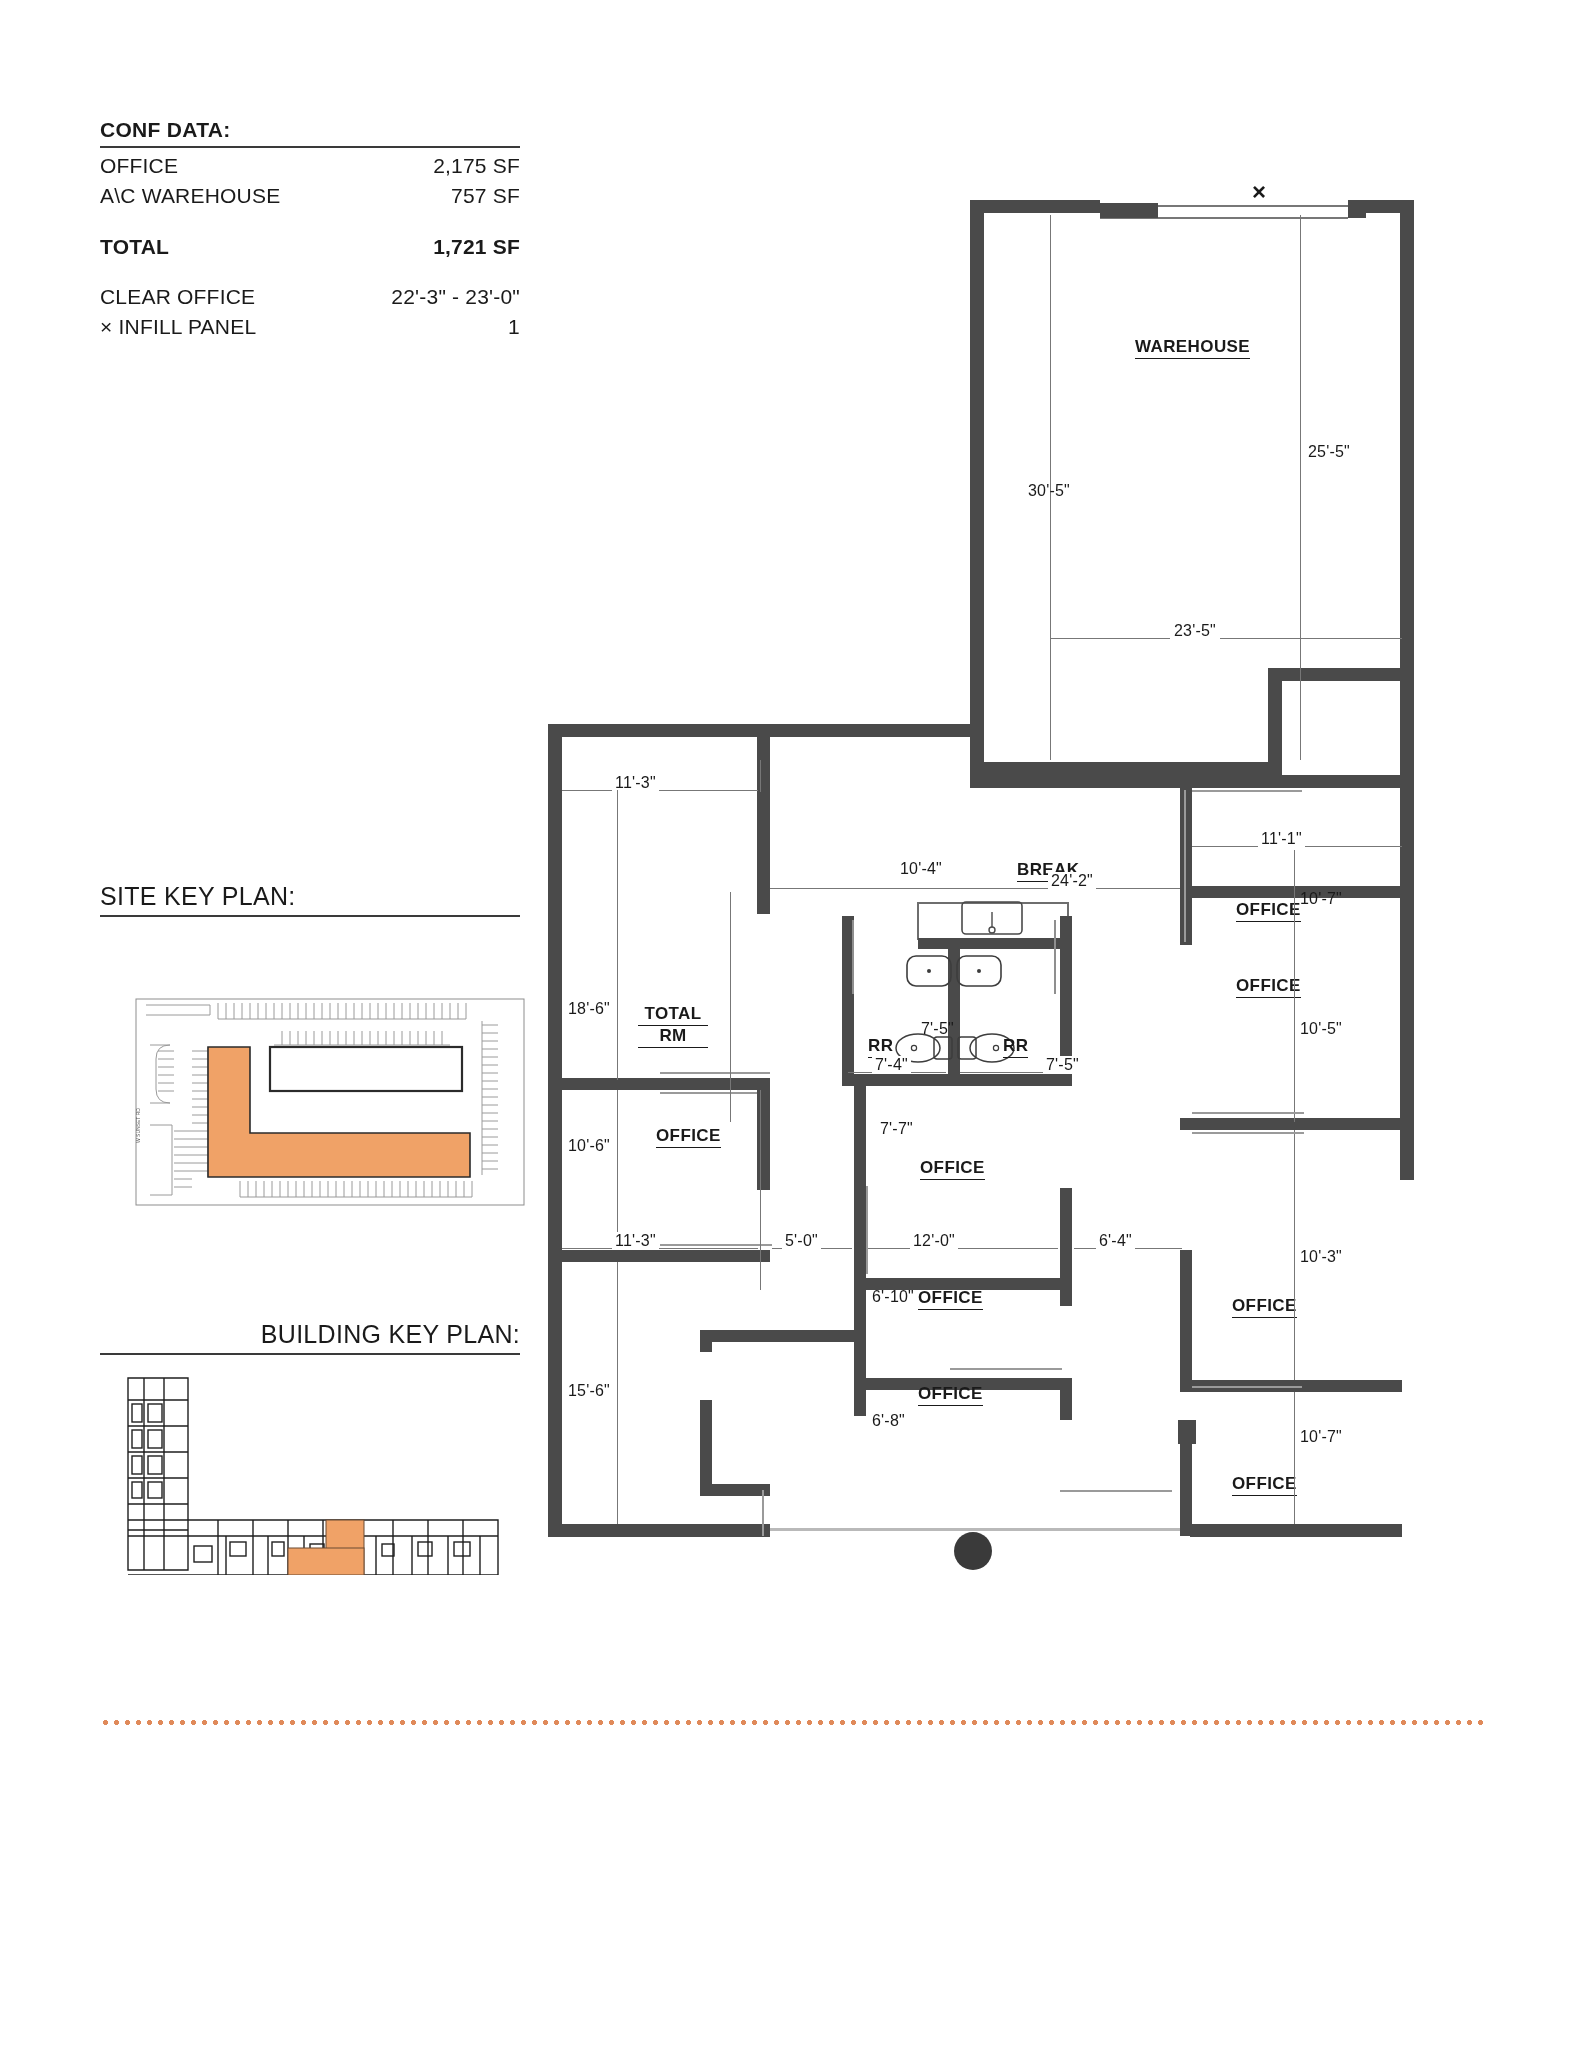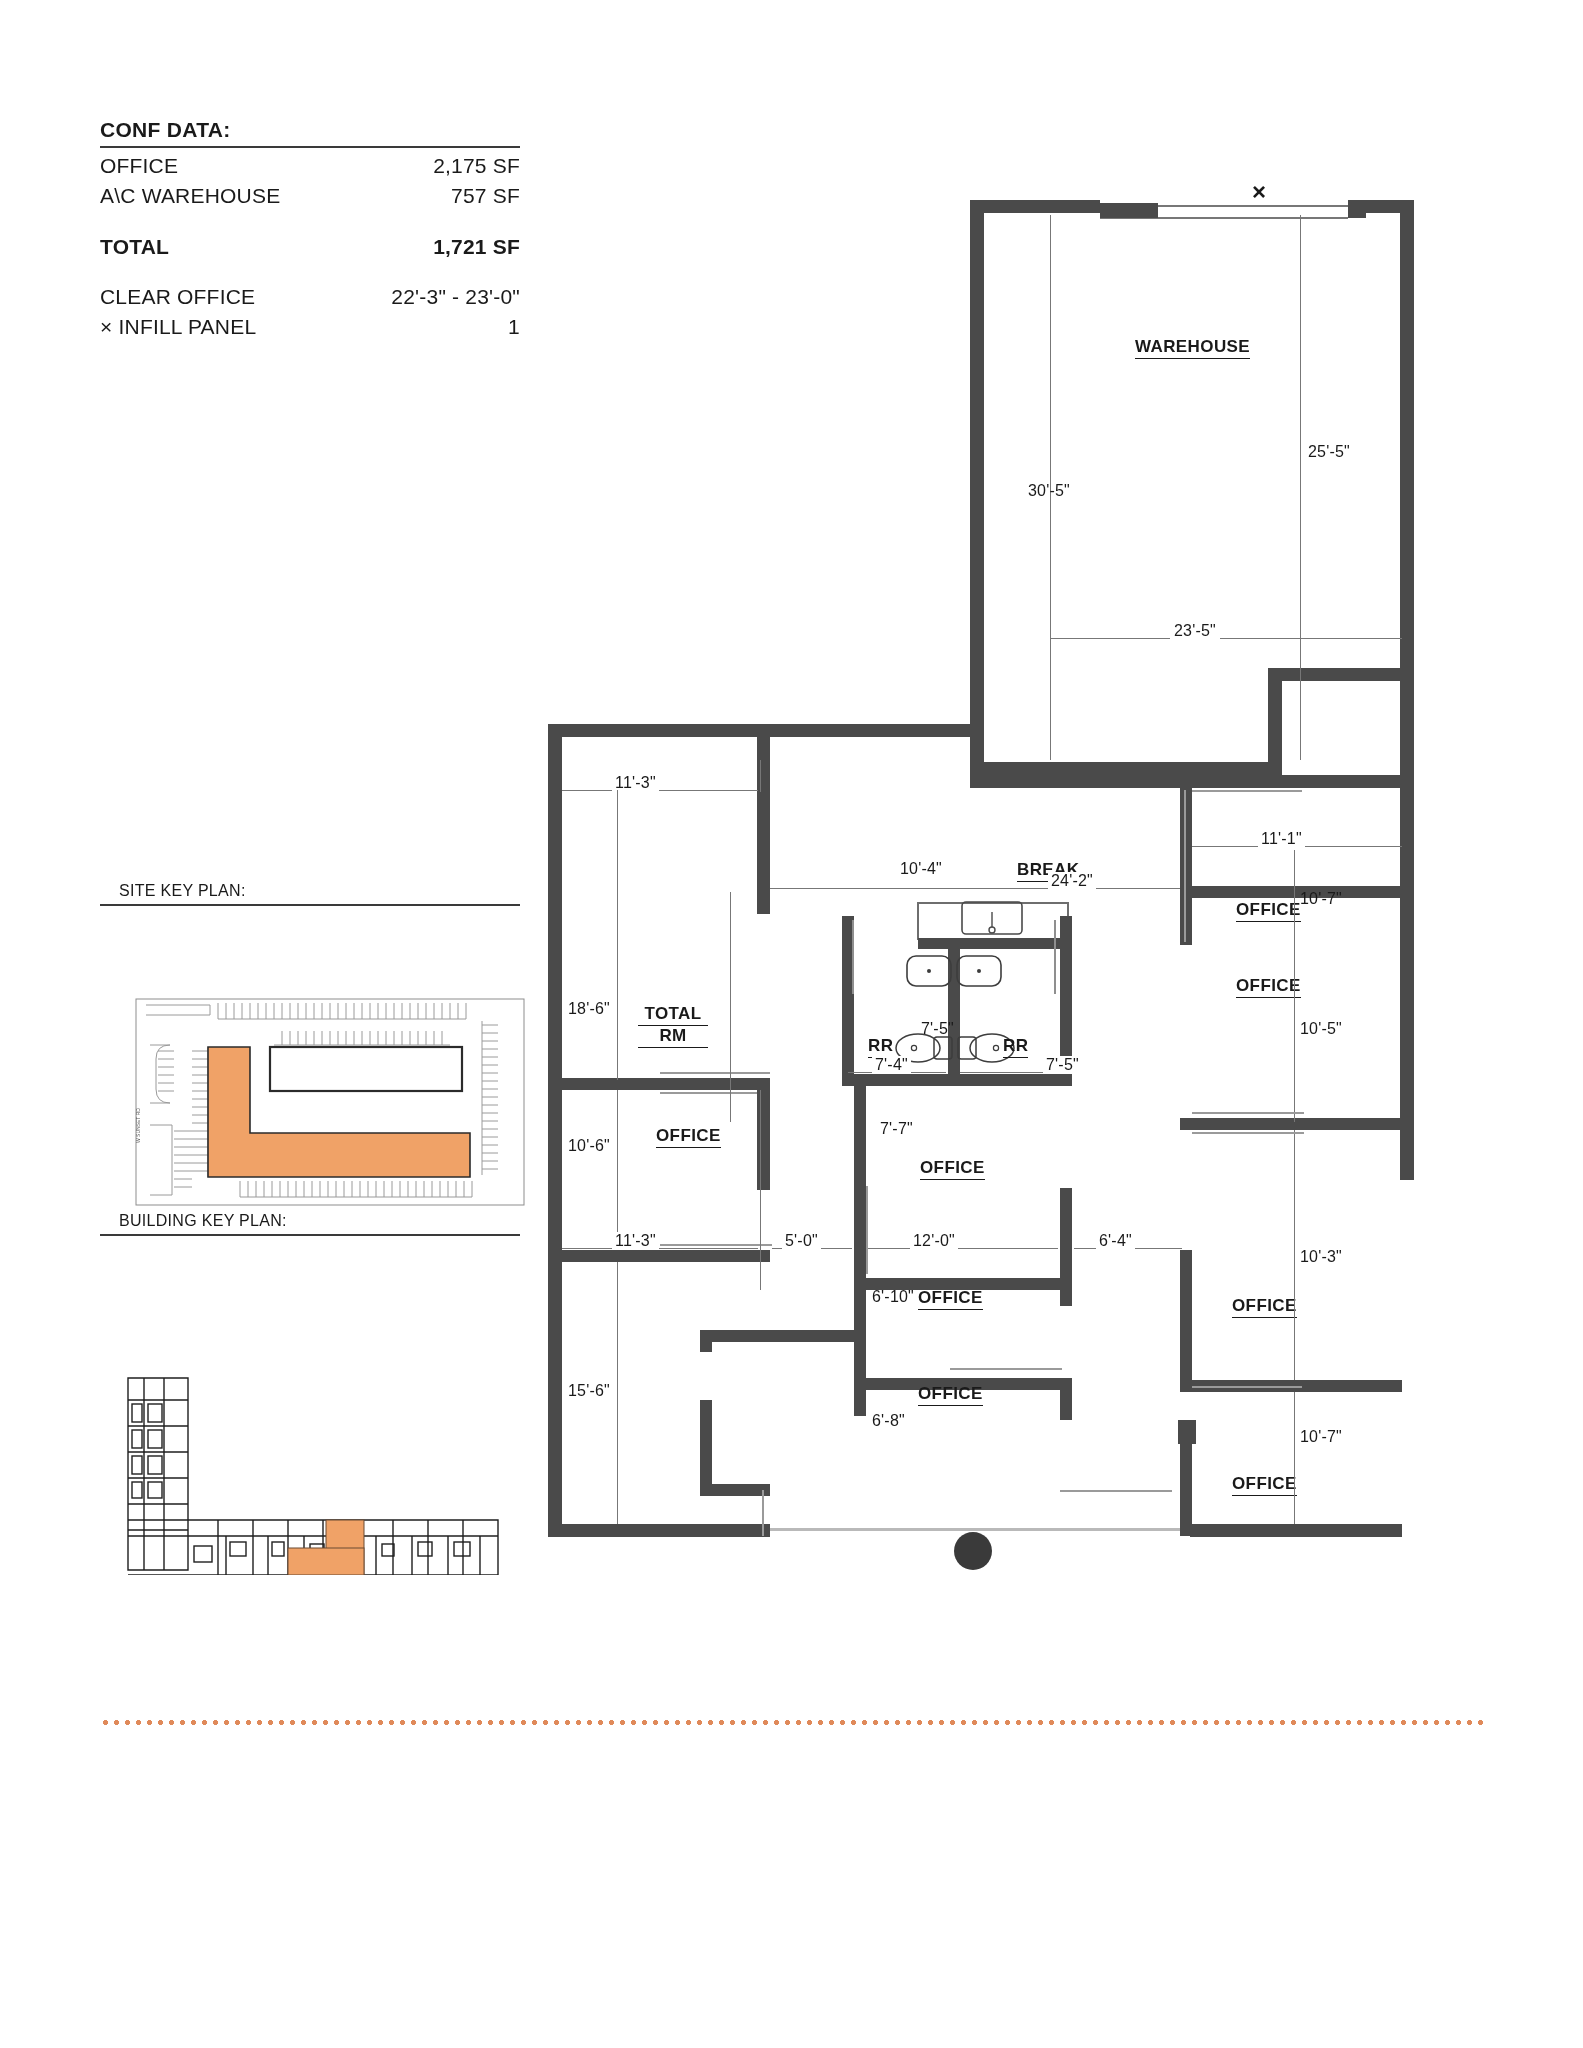--- a/index.html
+++ b/index.html
@@ -16,21 +16,21 @@
 
   
   #suite-data{left:100px;top:118px;width:420px;}
   #suite-data .hdr{font-size:21px;font-weight:bold;letter-spacing:.3px;}
   #suite-data .rule{height:2px;background:#3a3a3a;margin-top:4px;width:420px;}
   #suite-data .row{display:flex;justify-content:space-between;font-size:21px;margin-top:6px;letter-spacing:.2px;}
   #suite-data .row.bold{font-weight:bold;margin-top:27px;}
   #suite-data .grp2{margin-top:26px;}
 
   
-  .keyhdr{font-size:16px;letter-spacing:.3px;margin-left:19px;}
+  .keyhdr{font-size:25px;letter-spacing:.3px;}
   .keyrule{height:2px;background:#3a3a3a;width:420px;margin-top:4px;}
 
   
   #plan{left:0;top:0;width:1583px;height:1640px;}
   .wall{position:absolute;background:#4a4a4a;}
   .dimtxt{position:absolute;font-size:16px;white-space:nowrap;letter-spacing:.2px;}
   .roomlbl{position:absolute;font-size:17px;font-weight:bold;letter-spacing:.4px;
            border-bottom:1.6px solid #1a1a1a;padding-bottom:1px;white-space:nowrap;}
   .roomlbl.two{text-align:center;border-bottom:none;}
   .roomlbl.two span{display:block;border-bottom:1.6px solid #1a1a1a;padding-bottom:1px;}
@@ -247,21 +247,21 @@
       <line x1="144" y1="60" x2="320" y2="60"></line>
     </g>
   </g>
 
   <rect x="140" y="62" width="192" height="44" fill="#ffffff" stroke="#2b2b2b" stroke-width="2.2"></rect>
 
   <path d="M78 62 L120 62 L120 148 L340 148 L340 192 L78 192 Z" fill="#F0A267" stroke="#2b2b2b" stroke-width="1.6"></path>
   <text x="2" y="150" font-size="5" fill="#555" transform="rotate(-90 10 150)" font-family="Liberation Sans, sans-serif">W SUNSET RD</text>
 </svg>
 
-<div class="abs" style="left:100px;top:1212px;">
+<div class="abs" style="left:100px;top:1320px;text-align:right;">
   <div class="keyhdr">BUILDING KEY PLAN:</div>
   <div class="keyrule"></div>
 </div>
 
 <svg class="abs" style="left:118px;top:1370px;" width="390" height="205" viewBox="0 0 390 205">
   <g stroke="#1f1f1f" stroke-width="1.4" fill="none">
 
     <path d="M10 8 L70 8 L70 200 L10 200 Z"></path>
     <path d="M10 30 L70 30 M10 56 L70 56 M10 82 L70 82 M10 108 L70 108 M10 134 L70 134 M10 160 L70 160"></path>
     <path d="M26 8 L26 200 M46 8 L46 200"></path>

